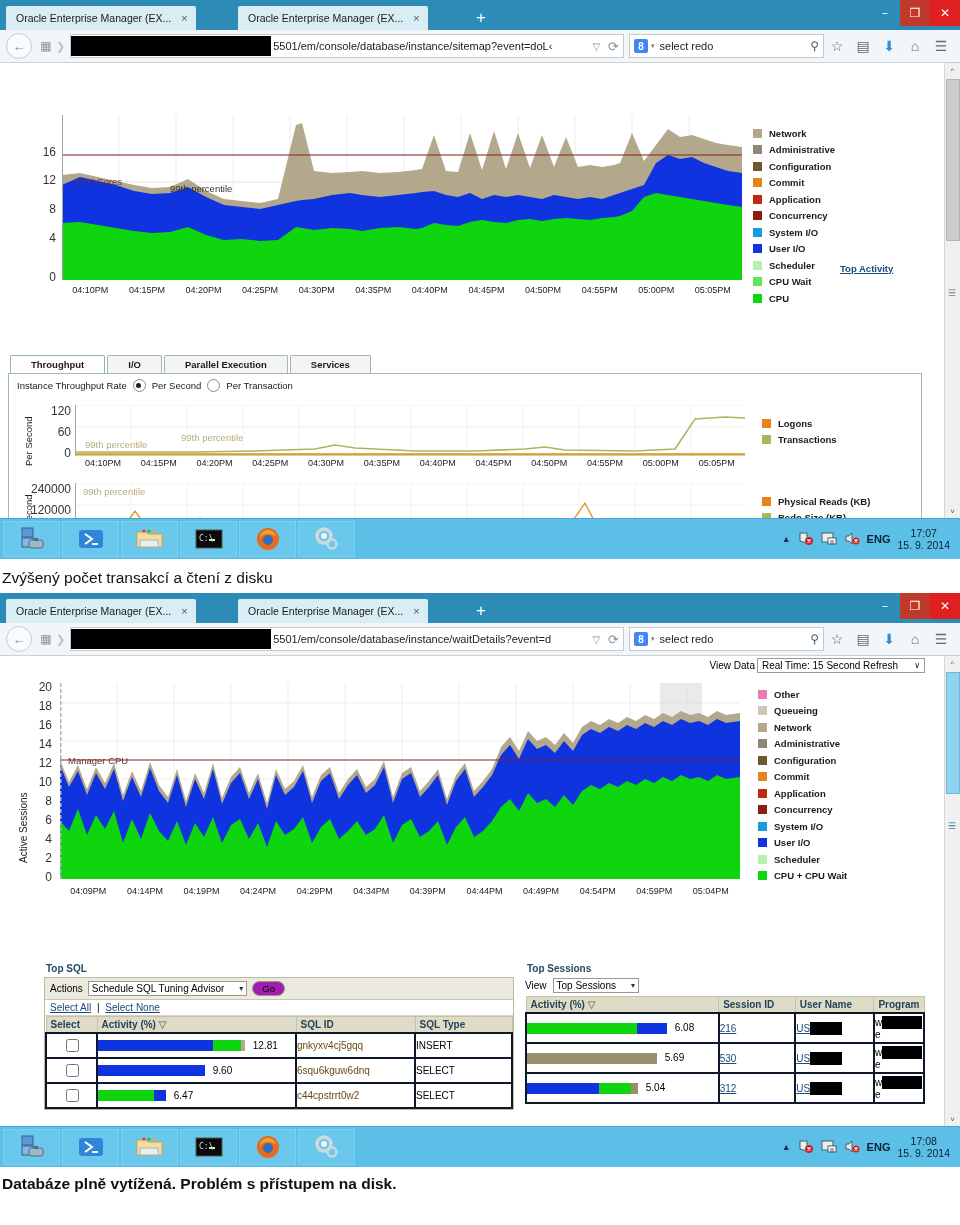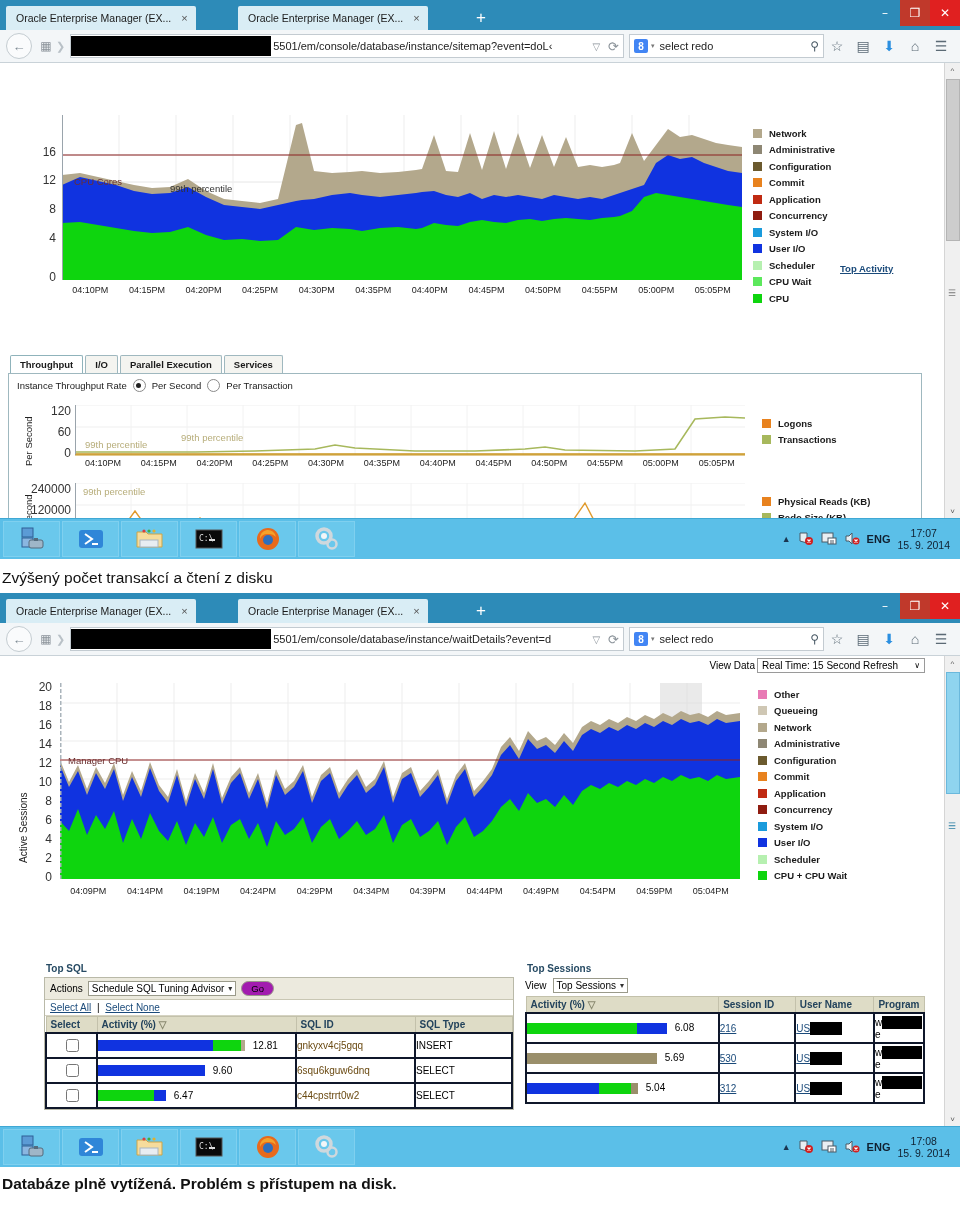--- a/index.html
+++ b/index.html
@@ -62,21 +62,21 @@
   
   .legend{position:absolute;font-size:9.5px;font-weight:bold;color:#1a1a1a;}
   .legend .row{display:flex;align-items:center;height:16.5px;white-space:nowrap;}
   .legend .sw{width:9px;height:9px;margin-right:7px;flex:0 0 9px;}
 
   .toplink{position:absolute;font-size:9.5px;font-weight:bold;color:#1a4a7a;text-decoration:underline;}
 
   
   .pgtabs{display:flex;align-items:flex-end;height:20px;padding-left:10px;}
   .pgtab{border:1px solid #9fb8bf;border-bottom:none;background:#f4f4f0;font-size:9.5px;font-weight:bold;
-         padding:3px 9px;color:#1a1a1a;border-radius:2px 2px 0 0;margin-right:2px;}
+         padding:3px 20px;color:#1a1a1a;border-radius:2px 2px 0 0;margin-right:2px;}
   .pgtab.active{background:#fff;border-color:#8fb3bb;}
   .panel{border:1px solid #9fb8bf;background:#fff;margin:0 8px 0 8px;}
   .thr-head{font-size:9.5px;color:#1a1a1a;display:flex;align-items:center;padding:5px 8px;gap:6px;}
   .radio{width:11px;height:11px;border-radius:50%;border:1px solid #8a8a8a;background:#fff;
          display:inline-block;position:relative;}
   .radio.on::after{content:"";position:absolute;left:2.5px;top:2.5px;width:5px;height:5px;border-radius:50%;background:#222;}
 
   
   .taskbar{height:40px;background:#5bbfe8;display:flex;align-items:center;padding:0 2px;position:relative;
            border-top:1px solid #3fa8d4;}
@@ -86,21 +86,21 @@
   .clock{text-align:center;line-height:12px;font-size:10.5px;color:#102030;}
 
   .caption{font-size:15.5px;color:#111;padding:10px 2px 6px 2px;}
 
   
   .tblwrap{border:1px solid #b9b9a8;background:#fff;}
   .sect-title{font-size:10px;font-weight:bold;color:#264a63;padding:2px 0 3px 2px;}
   .actbar{background:#eceade;border-bottom:1px solid #c9c7b4;display:flex;align-items:center;
           padding:3px 5px;gap:5px;font-size:10px;}
   .sel{border:1px solid #9a9a8a;background:#fff;font-size:10px;padding:1px 3px;display:flex;
-       align-items:center;gap:4px;}
+       align-items:center;gap:15px;}
   .sel .cv{font-size:8px;color:#333;}
   .gobtn{border:1px solid #9a9a8a;border-radius:9px;background:#a21caf;font-size:9.5px;padding:1px 9px;}
   .selrow{font-size:10px;padding:2px 5px;border-bottom:1px solid #d5d3c2;background:#fff;}
   .selrow a{color:#1a4a7a;text-decoration:underline;}
   table.dt{border-collapse:collapse;width:100%;font-size:10px;}
   table.dt th{background:#dedcc6;border:1px solid #c3c1ab;color:#23435c;font-weight:bold;
               text-align:left;padding:2px 4px;white-space:nowrap;}
   table.dt td{border:2px solid #0f172a;padding:2px 0;vertical-align:middle;}
   .bar{height:11px;display:inline-block;vertical-align:middle;}
   .dtlink{color:#6a4a12;}

